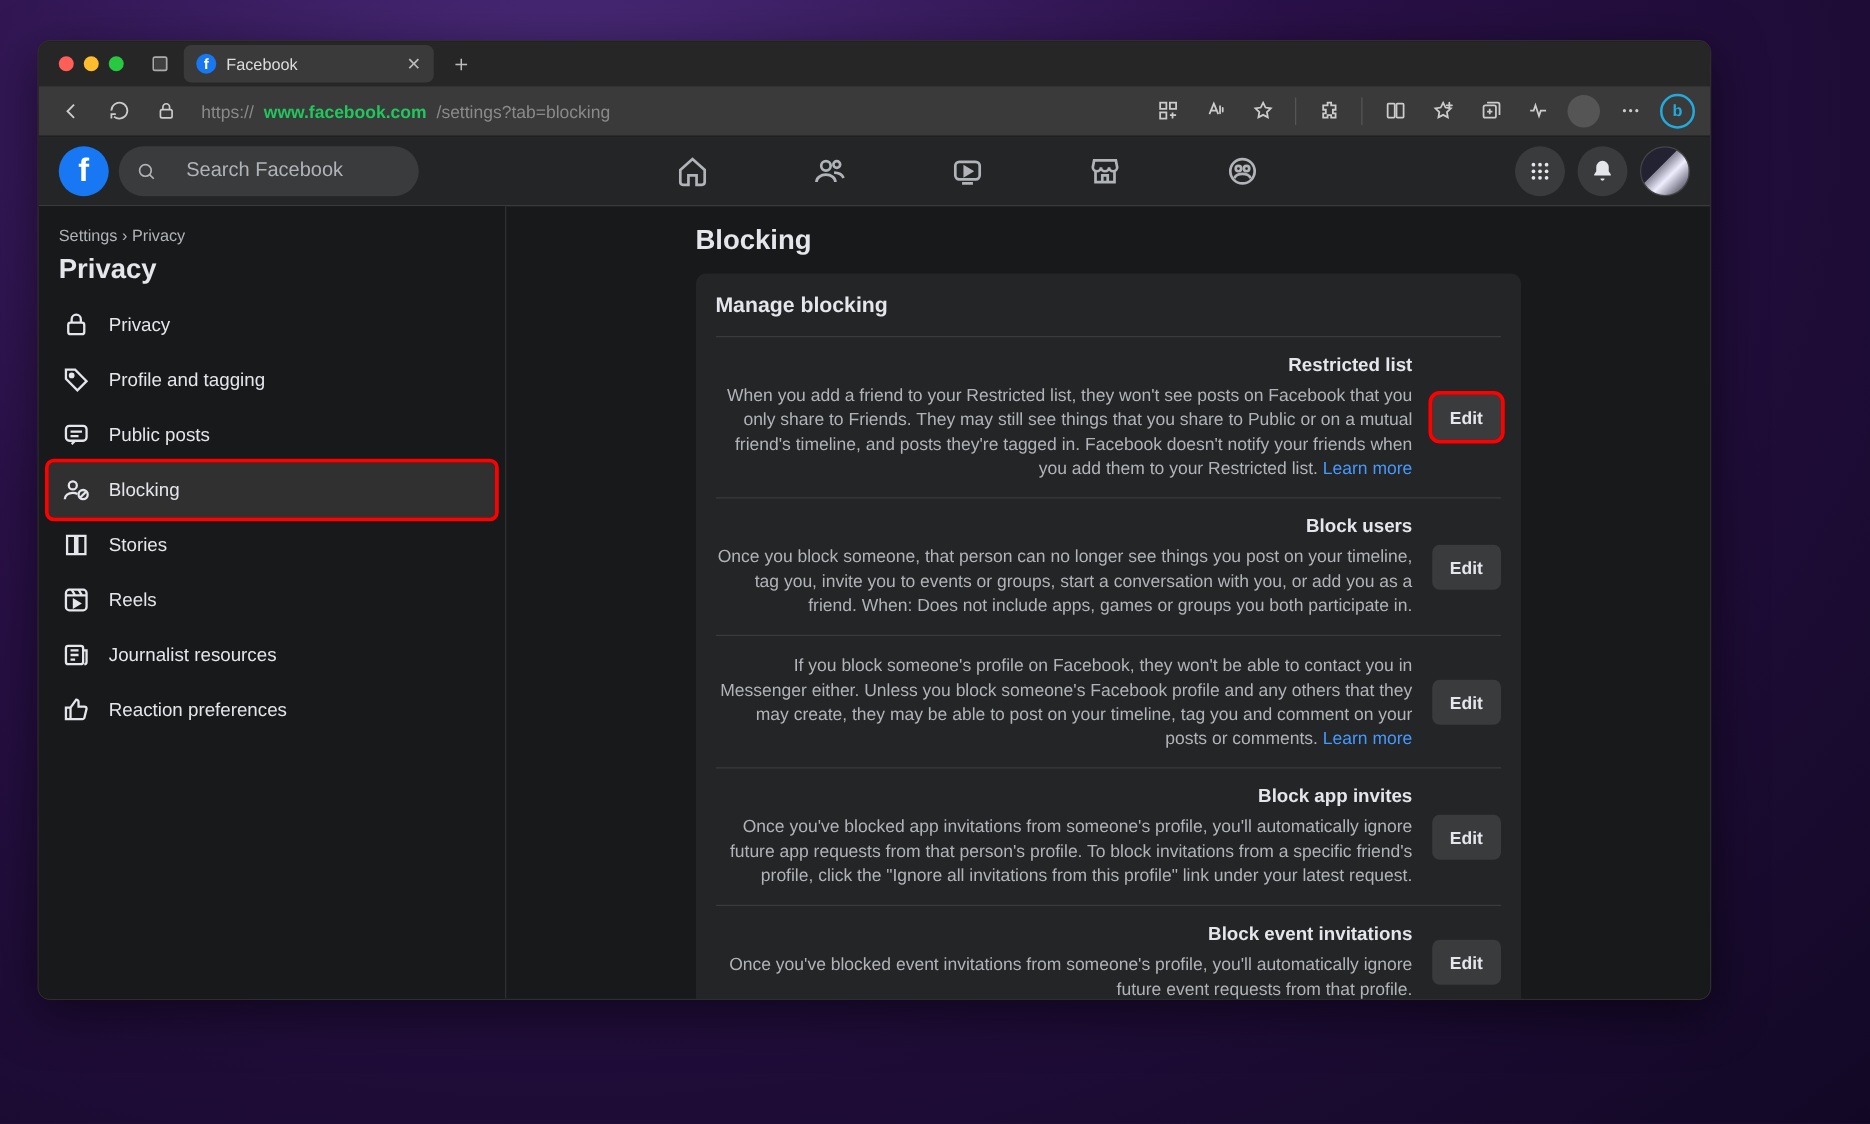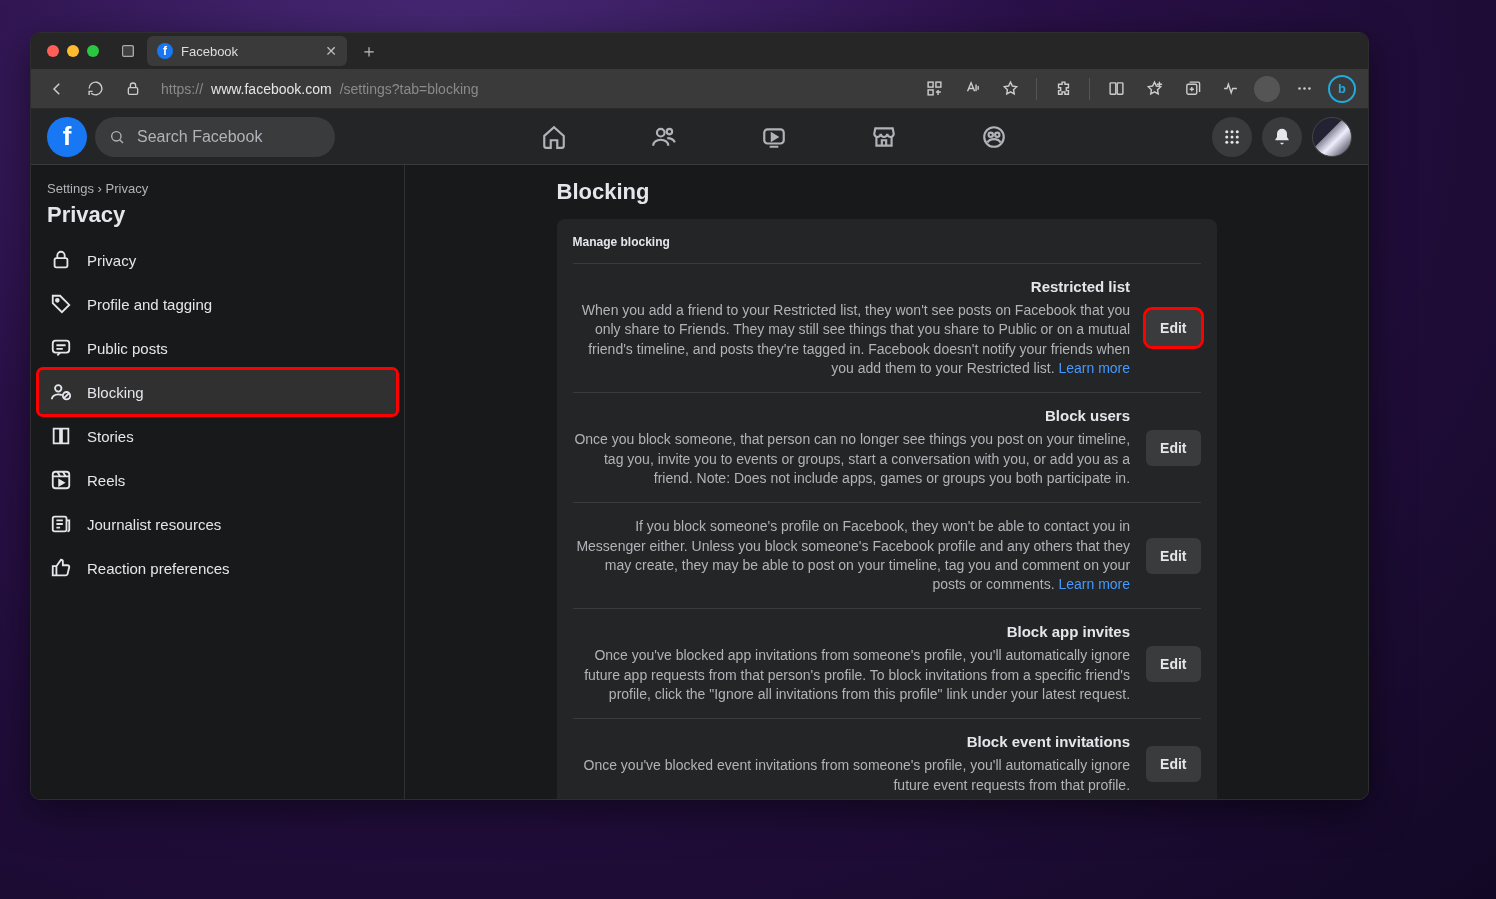--- a/index.html
+++ b/index.html
@@ -20,34 +20,34 @@
   .tab { display:flex; align-items:center; gap:8px; background:#3a3a3a; height:30px; padding:0 10px; border-radius:6px; min-width:200px; color:#ddd; font-size:13px;}
   .tab .favicon { width:16px;height:16px;border-radius:50%;background:#1877f2;display:flex;align-items:center;justify-content:center;color:#fff;font-weight:700;font-size:12px;}
   .tab .close{ margin-left:auto; color:#bbb; font-size:14px;}
   .newtab{ color:#bbb; font-size:18px; width:28px; text-align:center;}
 
   
   .toolbar { height:40px; background:#3a3a3a; display:flex; align-items:center; padding:0 12px; gap:10px; color:#ccc; border-bottom:1px solid #2a2a2a;}
   .tbtn{ width:28px; height:28px; display:flex; align-items:center; justify-content:center; color:#ccc; border-radius:4px;}
   .urlbar{ flex:0 0 auto; display:flex; align-items:flex-start; gap:8px; font-size:14px; color:#d0d0d0; margin-left:4px;}
   .urlbar .dim{ color:#8a8a8a;}
-  .url-host{ color:#e5e5e5; font-weight:400;}
+  .url-host{ color:#22c55e; font-weight:700;}
   .spacer{flex:1;}
   .rightbtns{display:flex; align-items:center; gap:10px;}
   .rightbtns .sep{ width:1px; height:22px; background:#555; margin:0 2px;}
   .avatar-sm{ width:26px;height:26px;border-radius:50%;background:#555;}
   .bing{ width:28px;height:28px;border-radius:50%; border:2px solid #2ad; display:flex;align-items:center;justify-content:center; color:#2ad; font-weight:700; font-size:13px;}
 
   
   .viewport{ position:absolute; top:76px; left:0; right:0; bottom:0; background:#18191a; color:#e4e6eb; overflow:hidden;}
 
   
   .fbhdr{ height:56px; background:#242526; display:flex; align-items:center; padding:0 16px; border-bottom:1px solid #393a3b;}
   .fblogo{ width:40px;height:40px;border-radius:50%;background:#1877f2;display:flex;align-items:center;justify-content:center;color:#fff;font-weight:800;font-size:26px;}
-  .search{ margin-left:8px; background:#3a3b3c; border-radius:20px; height:40px; width:240px; display:flex; align-items:center; gap:12px; padding:0 14px; color:#b0b3b8; }
+  .search{ margin-left:8px; background:#3a3b3c; border-radius:20px; height:40px; width:240px; display:flex; align-items:center; gap:24px; padding:0 14px; color:#b0b3b8; }
   .centernav{ flex:1; display:flex; justify-content:center; gap:70px; color:#b0b3b8;}
   .centernav .nv{ width:40px; height:40px; display:flex; align-items:center; justify-content:center;}
   .righthdr{ display:flex; align-items:center; gap:10px;}
   .circle{ width:40px;height:40px;border-radius:50%;background:#3a3b3c; display:flex;align-items:center;justify-content:center;color:#e4e6eb;}
   .profile{ width:40px;height:40px;border-radius:50%; background: linear-gradient(135deg,#223 40%,#889 41%,#eef 60%,#223 100%); border:1px solid #444;}
 
   
   .fbody{ position:absolute; top:56px; left:0; right:0; bottom:0; display:flex;}
   .sidebar{ width:374px; background:#18191a; border-right:1px solid #2f3031; padding:12px 8px; overflow:hidden;}
   .bc{ font-size:13px; color:#b0b3b8; padding:4px 8px;}
@@ -55,21 +55,21 @@
   .sidetitle{ font-size:22px; font-weight:700; padding:2px 8px 10px; color:#e4e6eb;}
   .sitem{ display:flex; align-items:center; gap:14px; height:44px; padding:0 10px; border-radius:8px; color:#e4e6eb; font-size:15px; }
   .sitem.active{ background:#303031; }
   .sitem .ic{ width:24px;height:24px; display:flex;align-items:center;justify-content:center;color:#e4e6eb;}
   .hl-red{ outline:3px solid #ff0000; border-radius:4px; }
 
   .main{ flex:1; overflow:auto; display:flex; justify-content:center;}
   .mainwrap{ width:660px; padding:8px 0 30px; }
   .pgtitle{ font-size:22px; font-weight:700; margin:6px 0 14px 0;}
   .card{ background:#242526; border-radius:8px; padding:16px 16px 0 16px;}
-  .cardtitle{ font-size:12px; font-weight:600; margin-bottom:14px;}
+  .cardtitle{ font-size:17px; font-weight:600; margin-bottom:14px;}
   .sec{ display:flex; gap:16px; padding:14px 0; border-top:1px solid #3a3b3c;}
   .sec:first-of-type{ border-top:none; padding-top:0;}
   .sec .txt{ flex:1;text-align:right;}
   .sec h4{ font-size:15px; font-weight:600; color:#e4e6eb; margin-bottom:6px;}
   .sec p{ font-size:14px; color:#b0b3b8; line-height:1.38;}
   .sec a{ color:#4599ff; text-decoration:none;}
   .editbtn{ align-self:center; background:#3a3b3c; color:#e4e6eb; font-weight:600; height:36px; padding:0 14px; border:none; border-radius:6px; font-size:14px; }
 
   
   .main::-webkit-scrollbar{ width:10px;}
@@ -359,21 +359,21 @@
               <div class="txt">
                 <h4>Restricted list</h4>
                 <p><span>When you add a friend to your Restricted list, they won't see posts on Facebook that you only share to Friends. They may still see things that you share to Public or on a mutual friend's timeline, and posts they're tagged in. Facebook doesn't notify your friends when you add them to your Restricted list. </span><a>Learn more</a></p>
               </div>
               <button class="editbtn hl-red">Edit</button>
             </div>
 
             <div class="sec">
               <div class="txt">
                 <h4>Block users</h4>
-                <p>Once you block someone, that person can no longer see things you post on your timeline, tag you, invite you to events or groups, start a conversation with you, or add you as a friend. Note: Does not include apps, games or groups you both participate in.</p>
+                <p>Once you block someone, that person can no longer see things you post on your timeline, tag you, invite you to events or groups, start a conversation with you, or add you as a friend. When: Does not include apps, games or groups you both participate in.</p>
               </div>
               <button class="editbtn">Edit</button>
             </div>
 
             <div class="sec">
               <div class="txt">
                 <p><span>If you block someone's profile on Facebook, they won't be able to contact you in Messenger either. Unless you block someone's Facebook profile and any others that they may create, they may be able to post on your timeline, tag you and comment on your posts or comments. </span><a>Learn more</a></p>
               </div>
               <button class="editbtn">Edit</button>
             </div>

